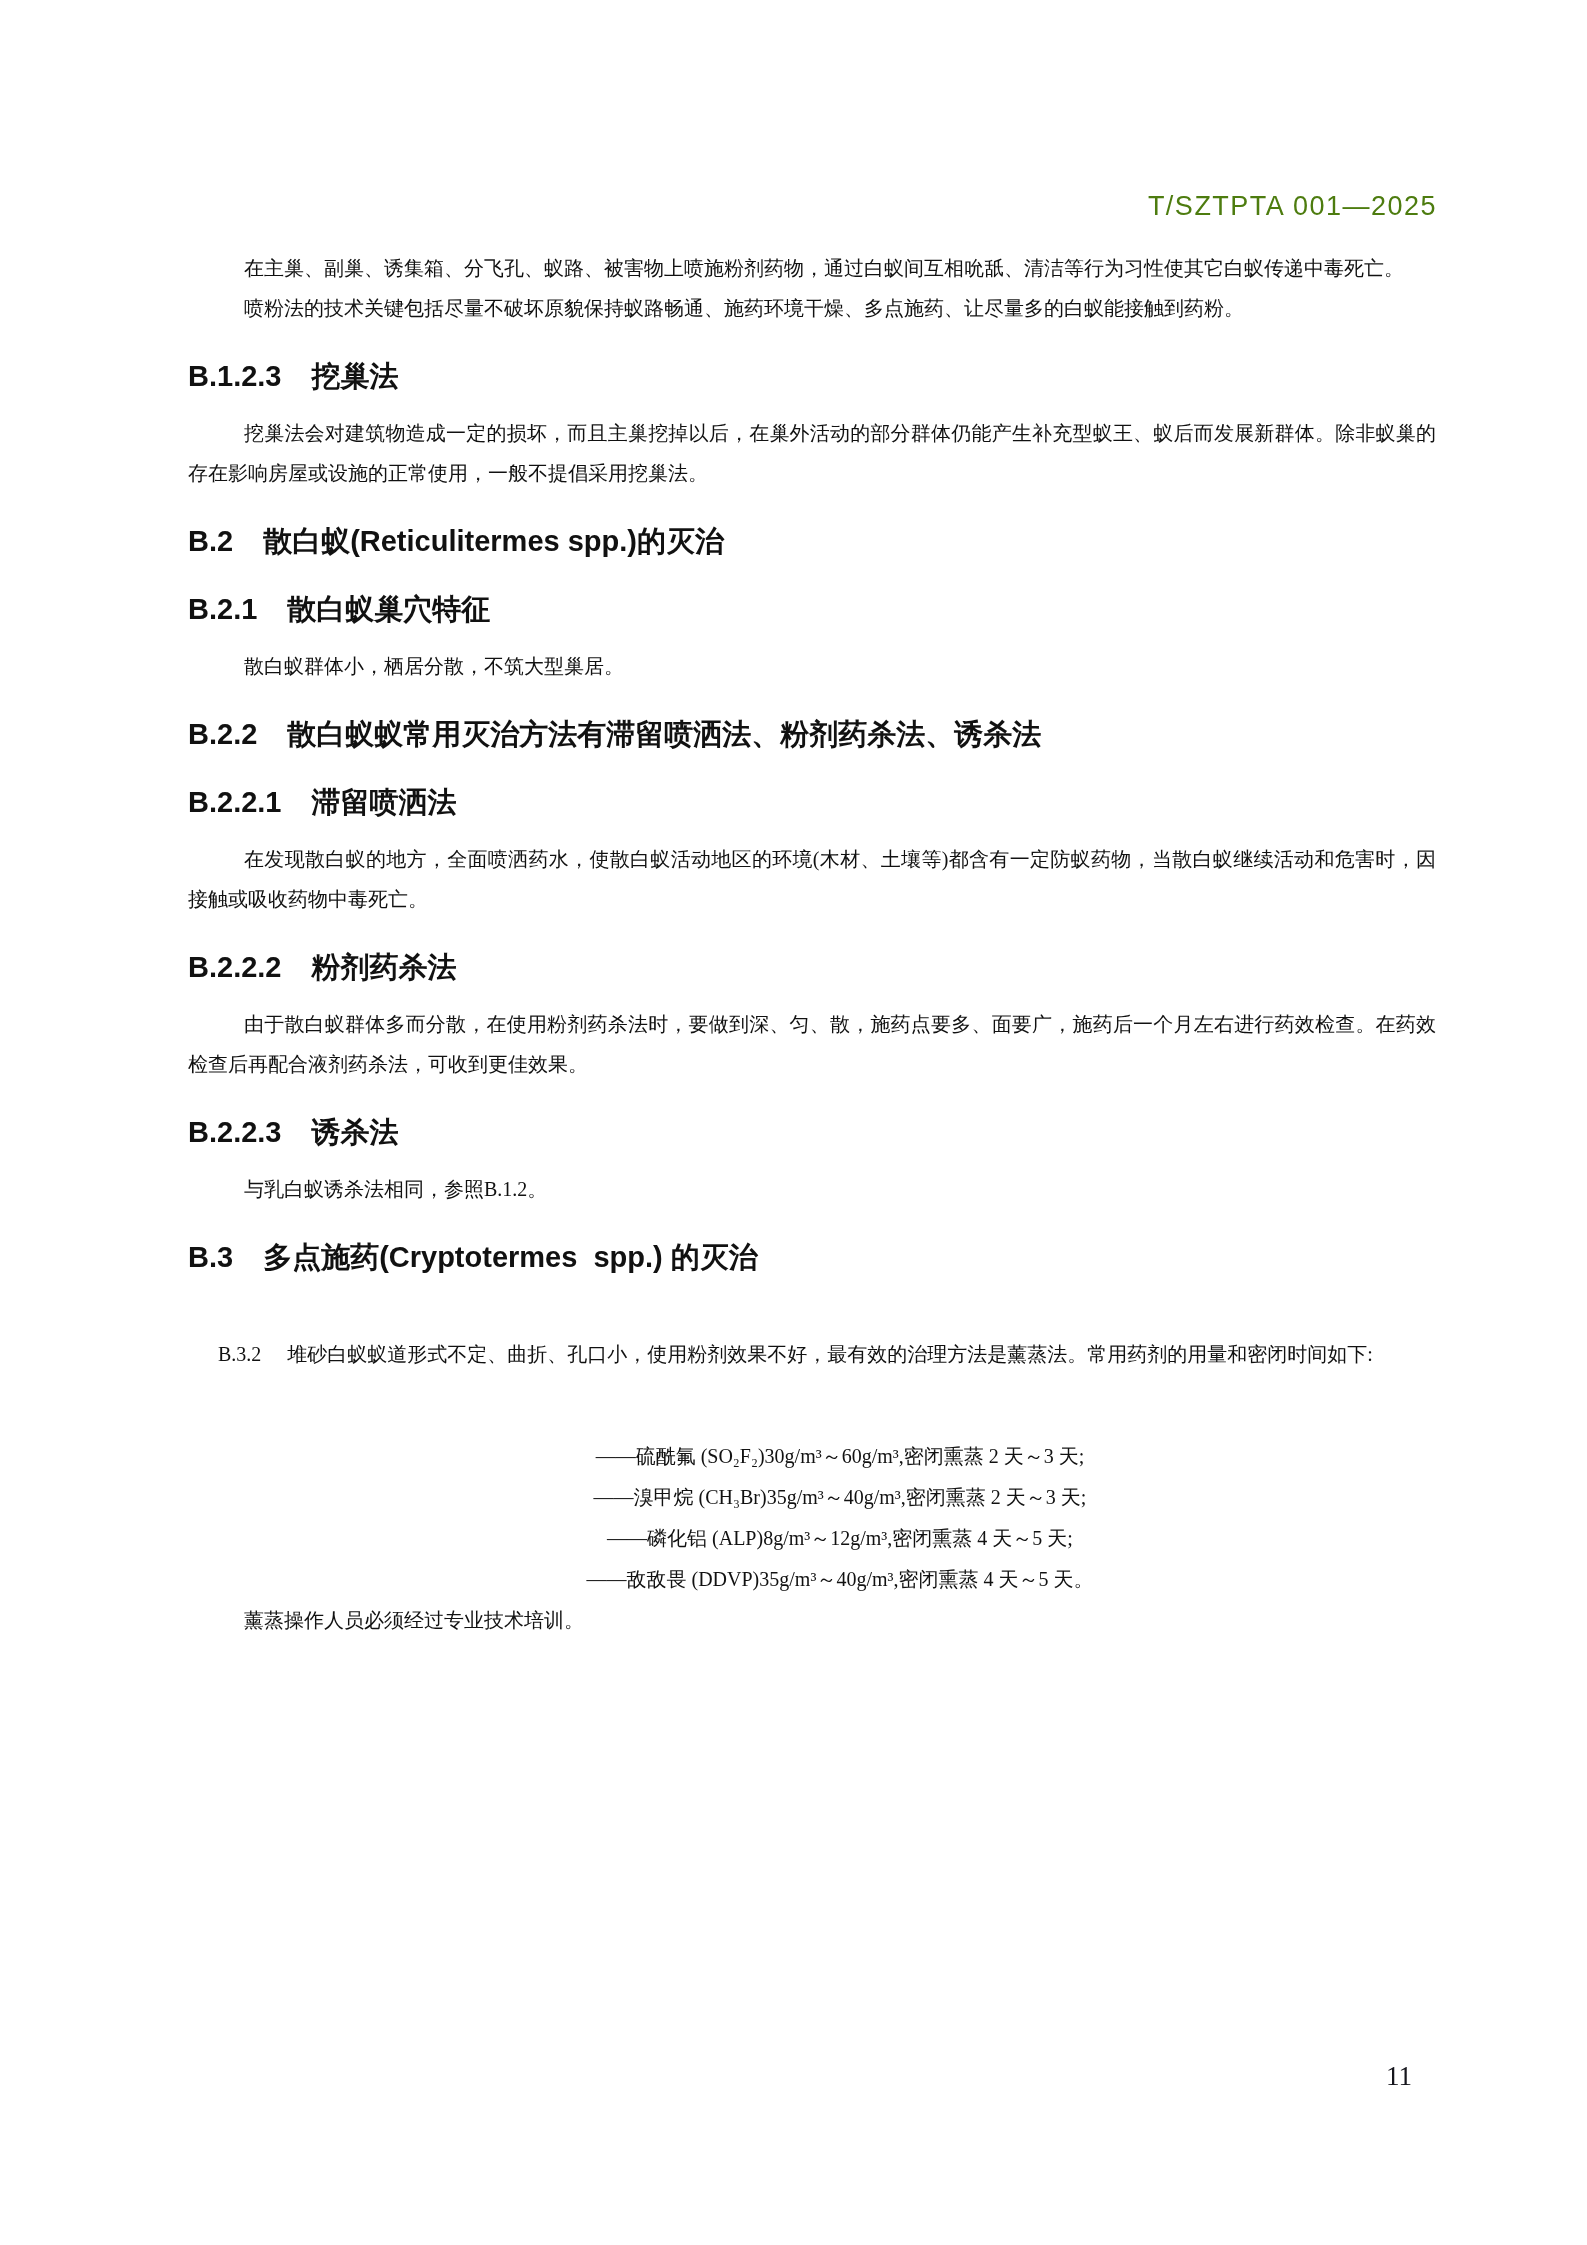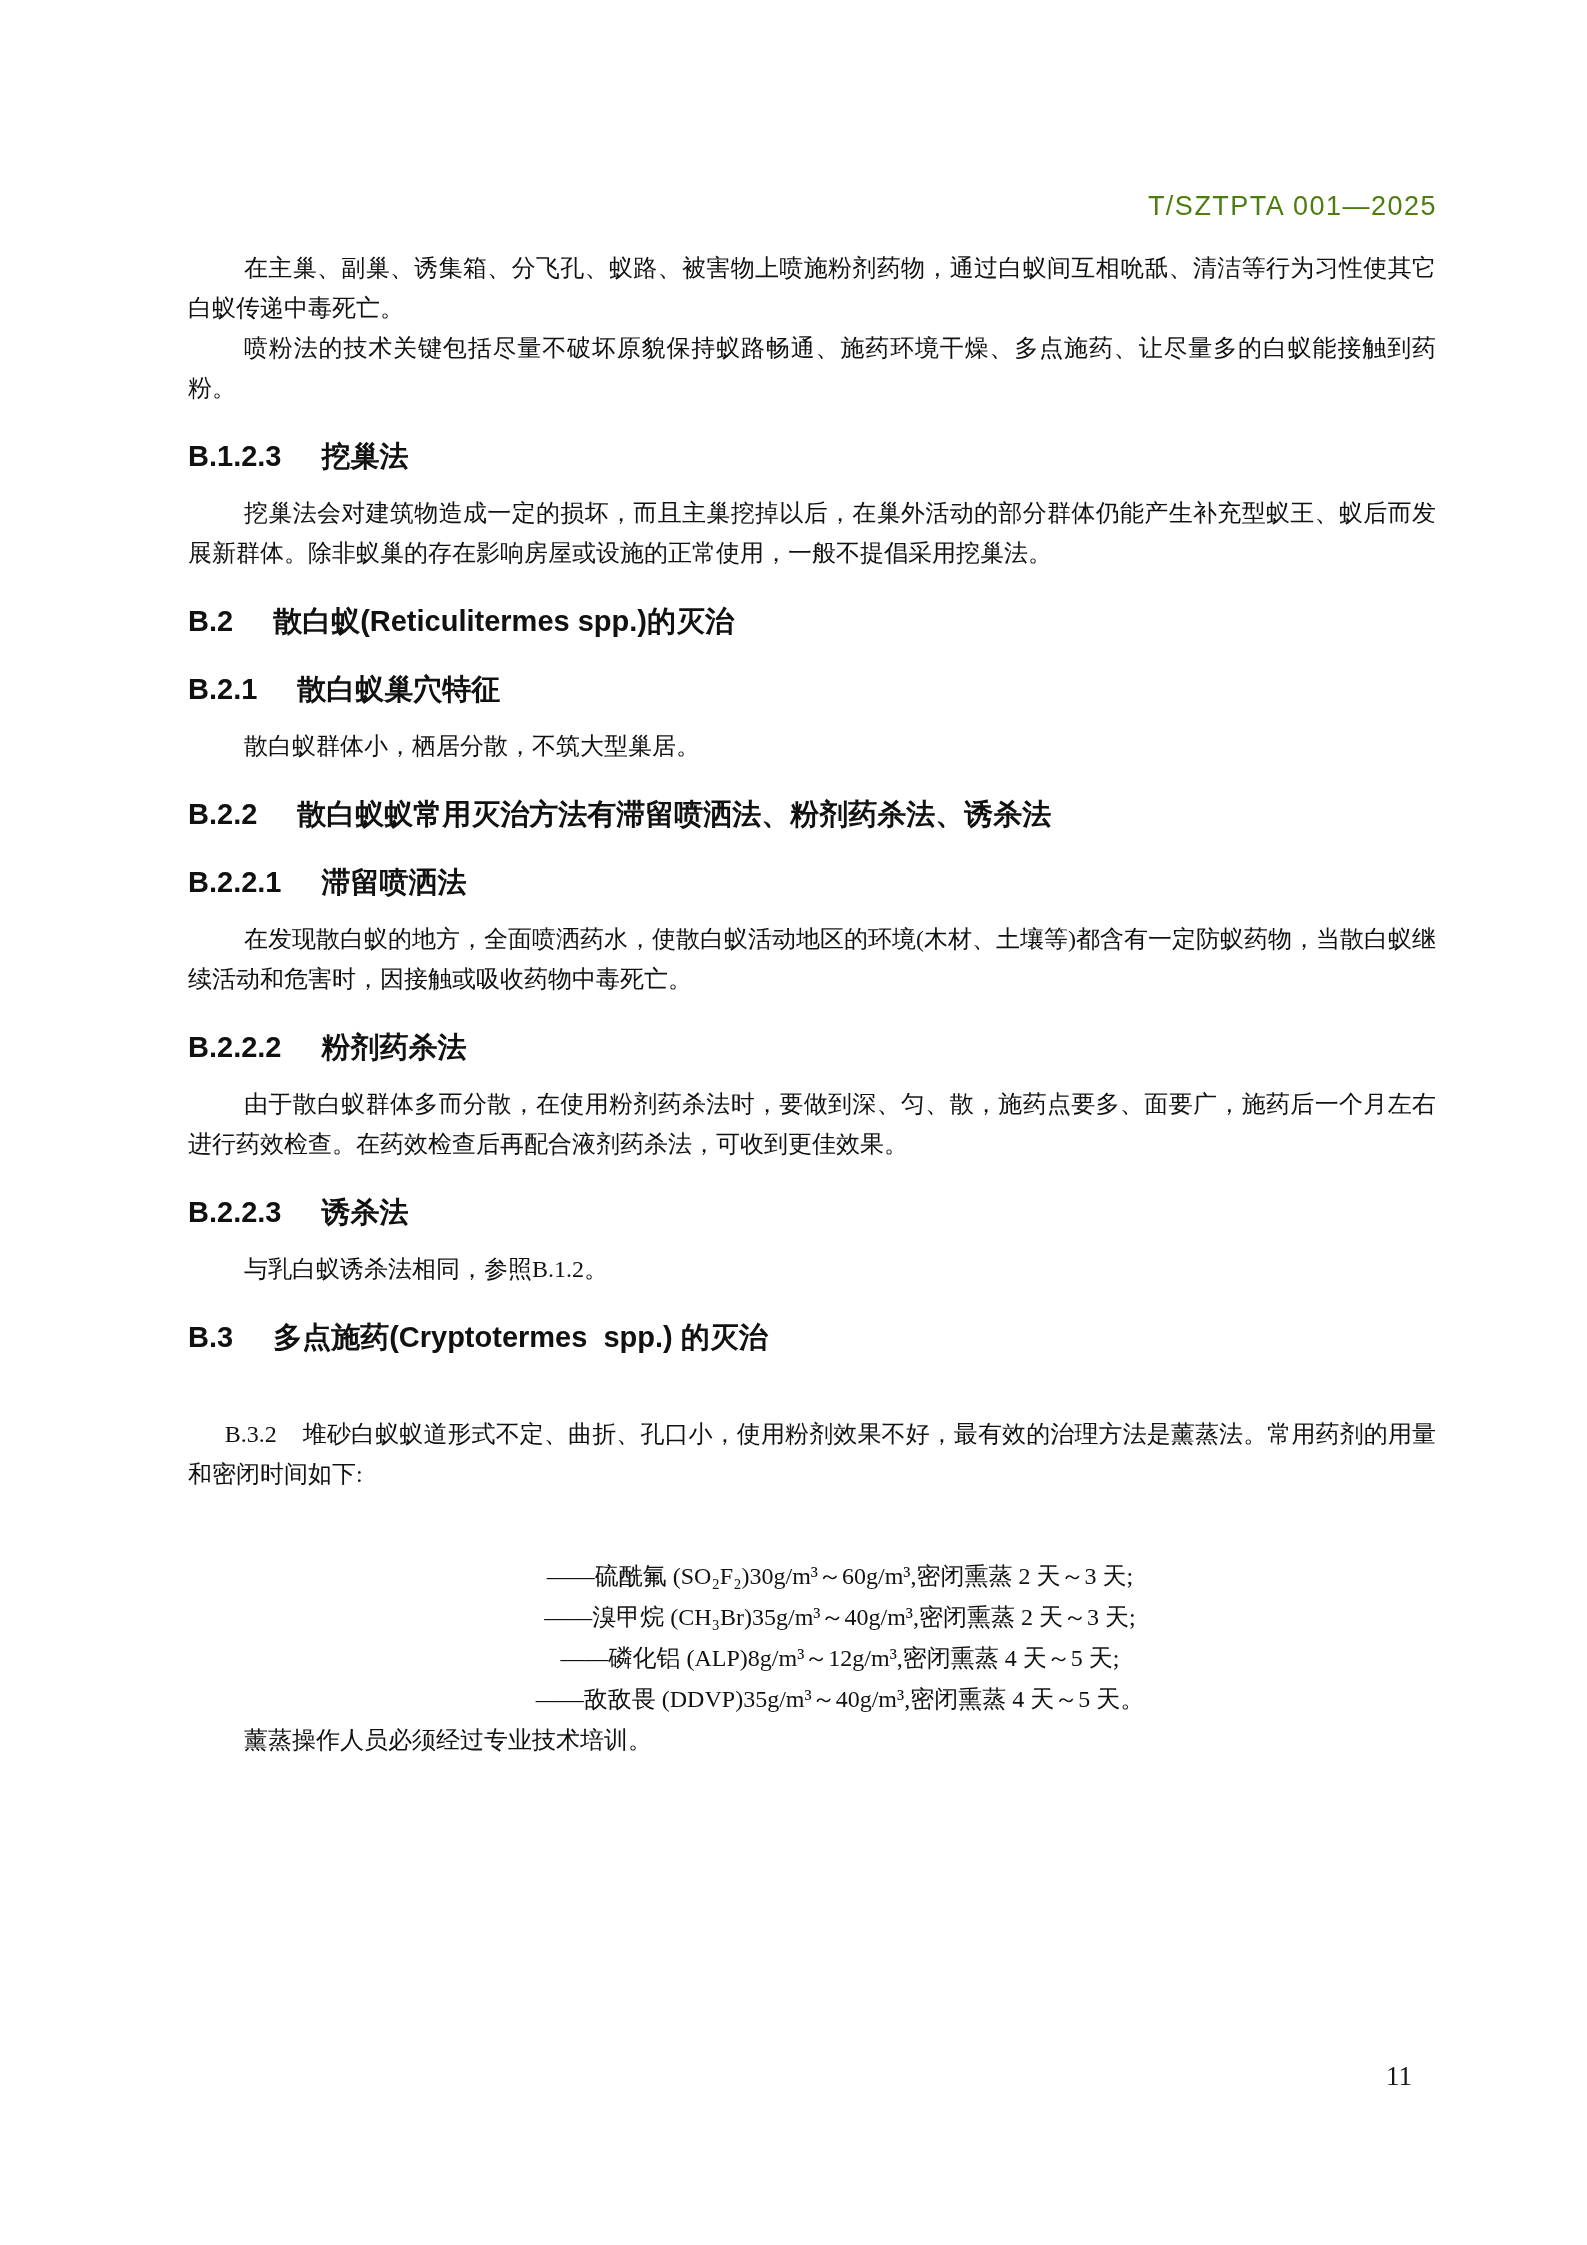--- a/index.html
+++ b/index.html
@@ -22,31 +22,31 @@
     white-space:pre;
   }
   .content{
     position:absolute;
     left:188px;
     top:248px;
     width:1248px;
   }
   .para{
     font-family:"Liberation Serif","DejaVu Serif",serif;
-    font-size:24px;
+    font-size:20px;
     line-height:40px;
     margin:0;
     text-align:justify;
     white-space:pre-wrap;
   }
   .indent{ text-indent:56px; }
   .heading{
     display:flex;
     align-items:baseline;
-    gap:40px;
+    gap:30px;
     font-family:"Liberation Sans","DejaVu Sans",sans-serif;
     font-weight:bold;
     font-size:29px;
     line-height:40px;
     margin:28px 0 17px 0;
     color:#111111;
   }
   .heading span{ white-space:pre-wrap; }
   .clause{ margin:0 0 22px 0; }
   .clause .cnum{ margin-right:26px; }

